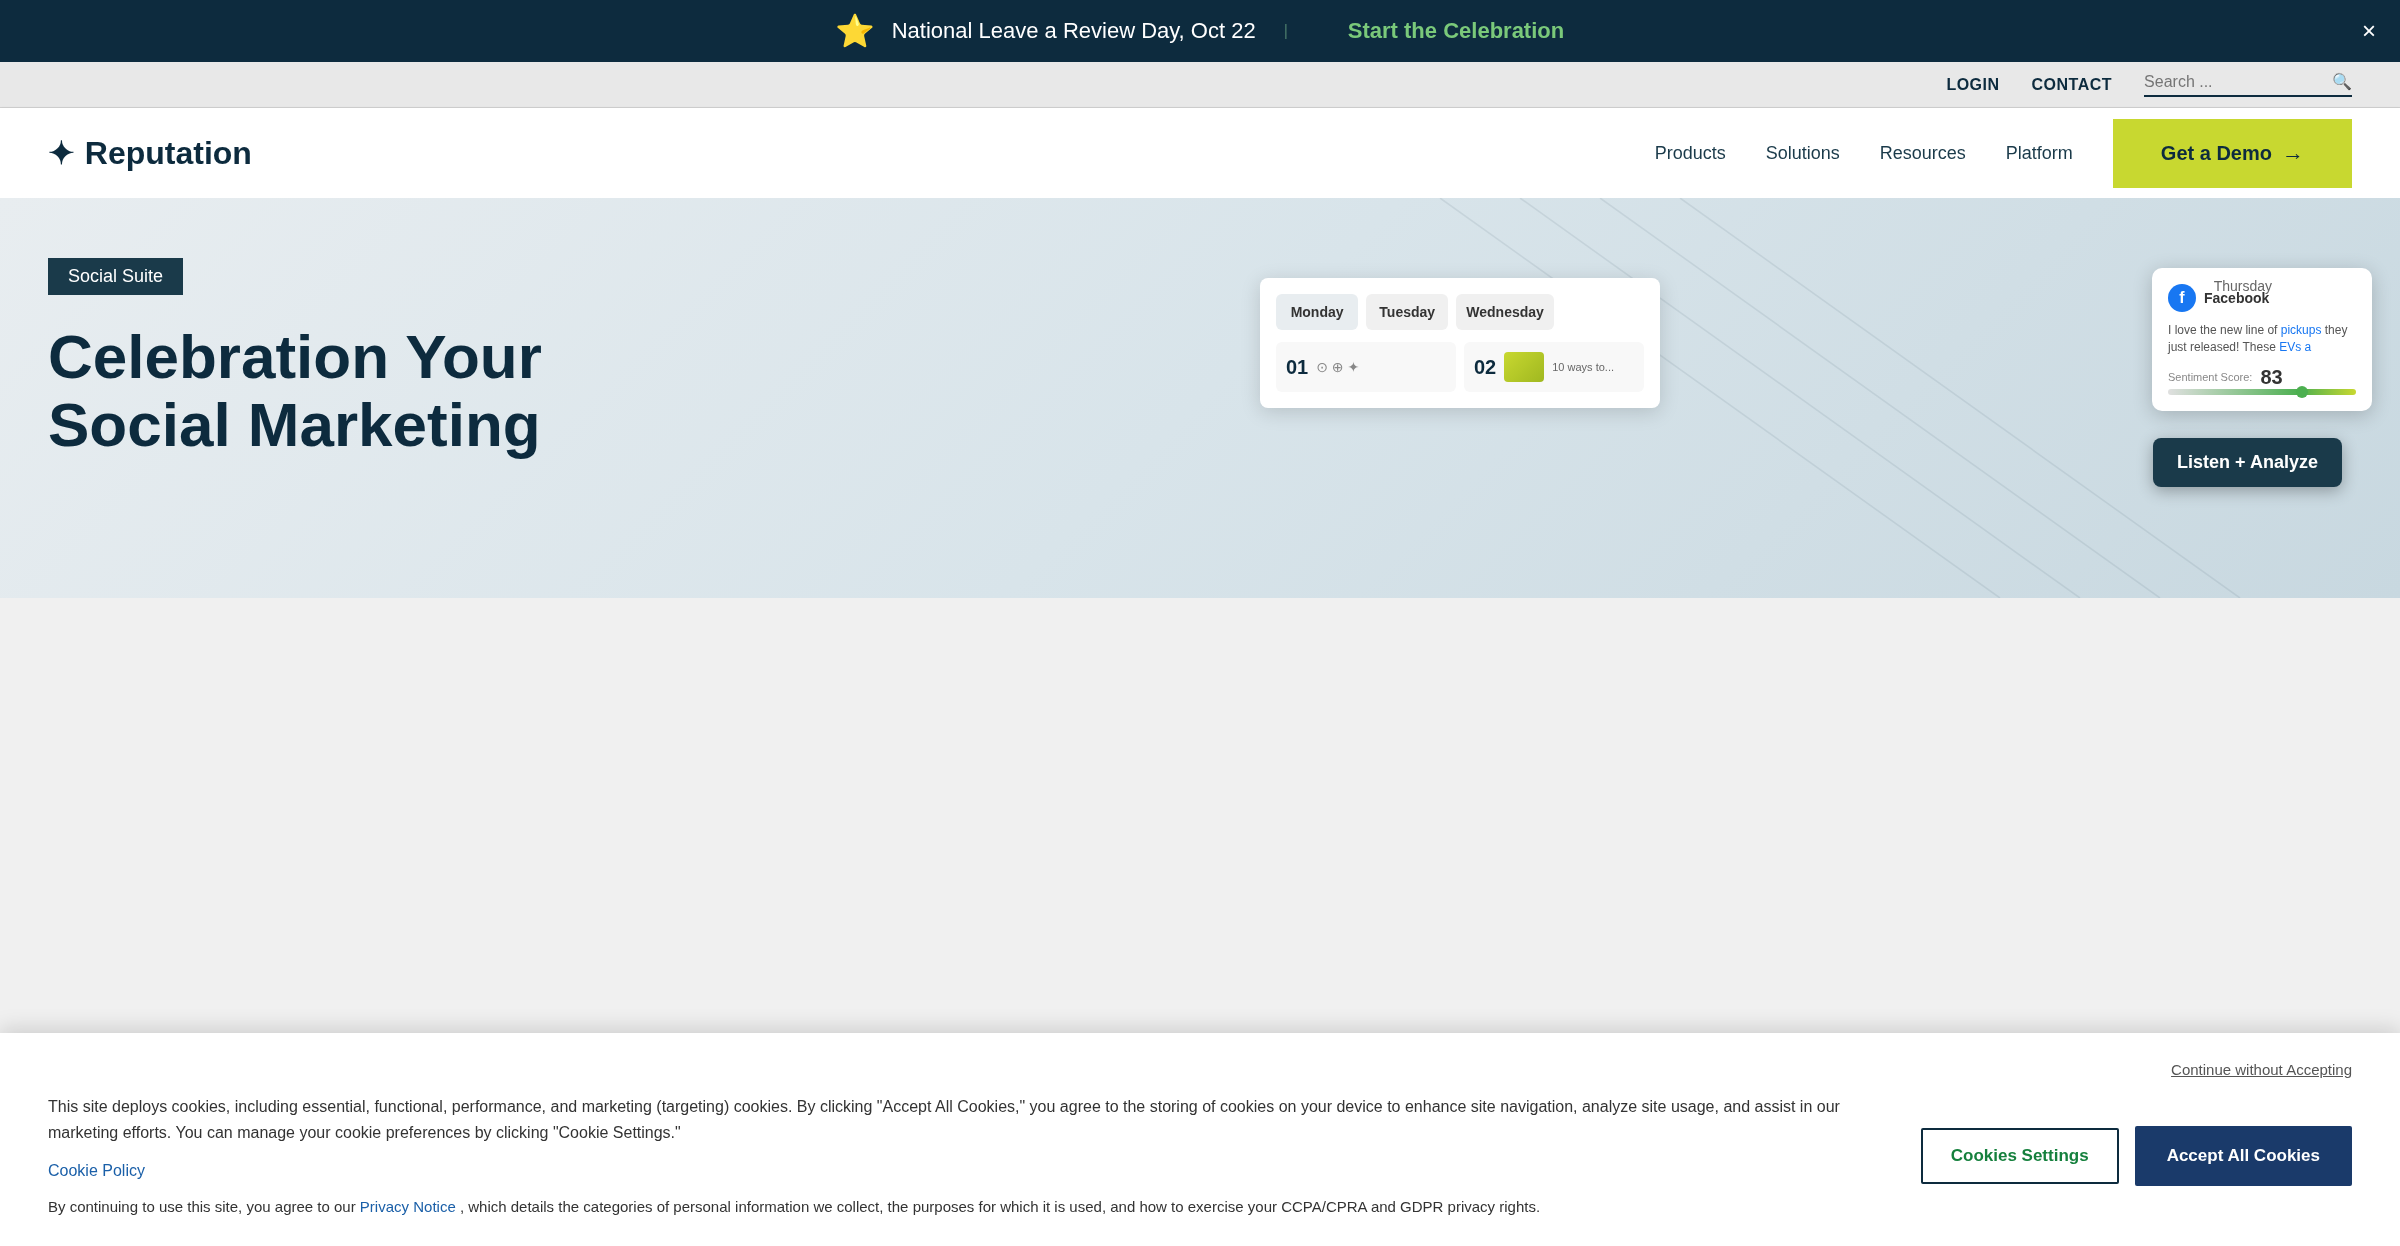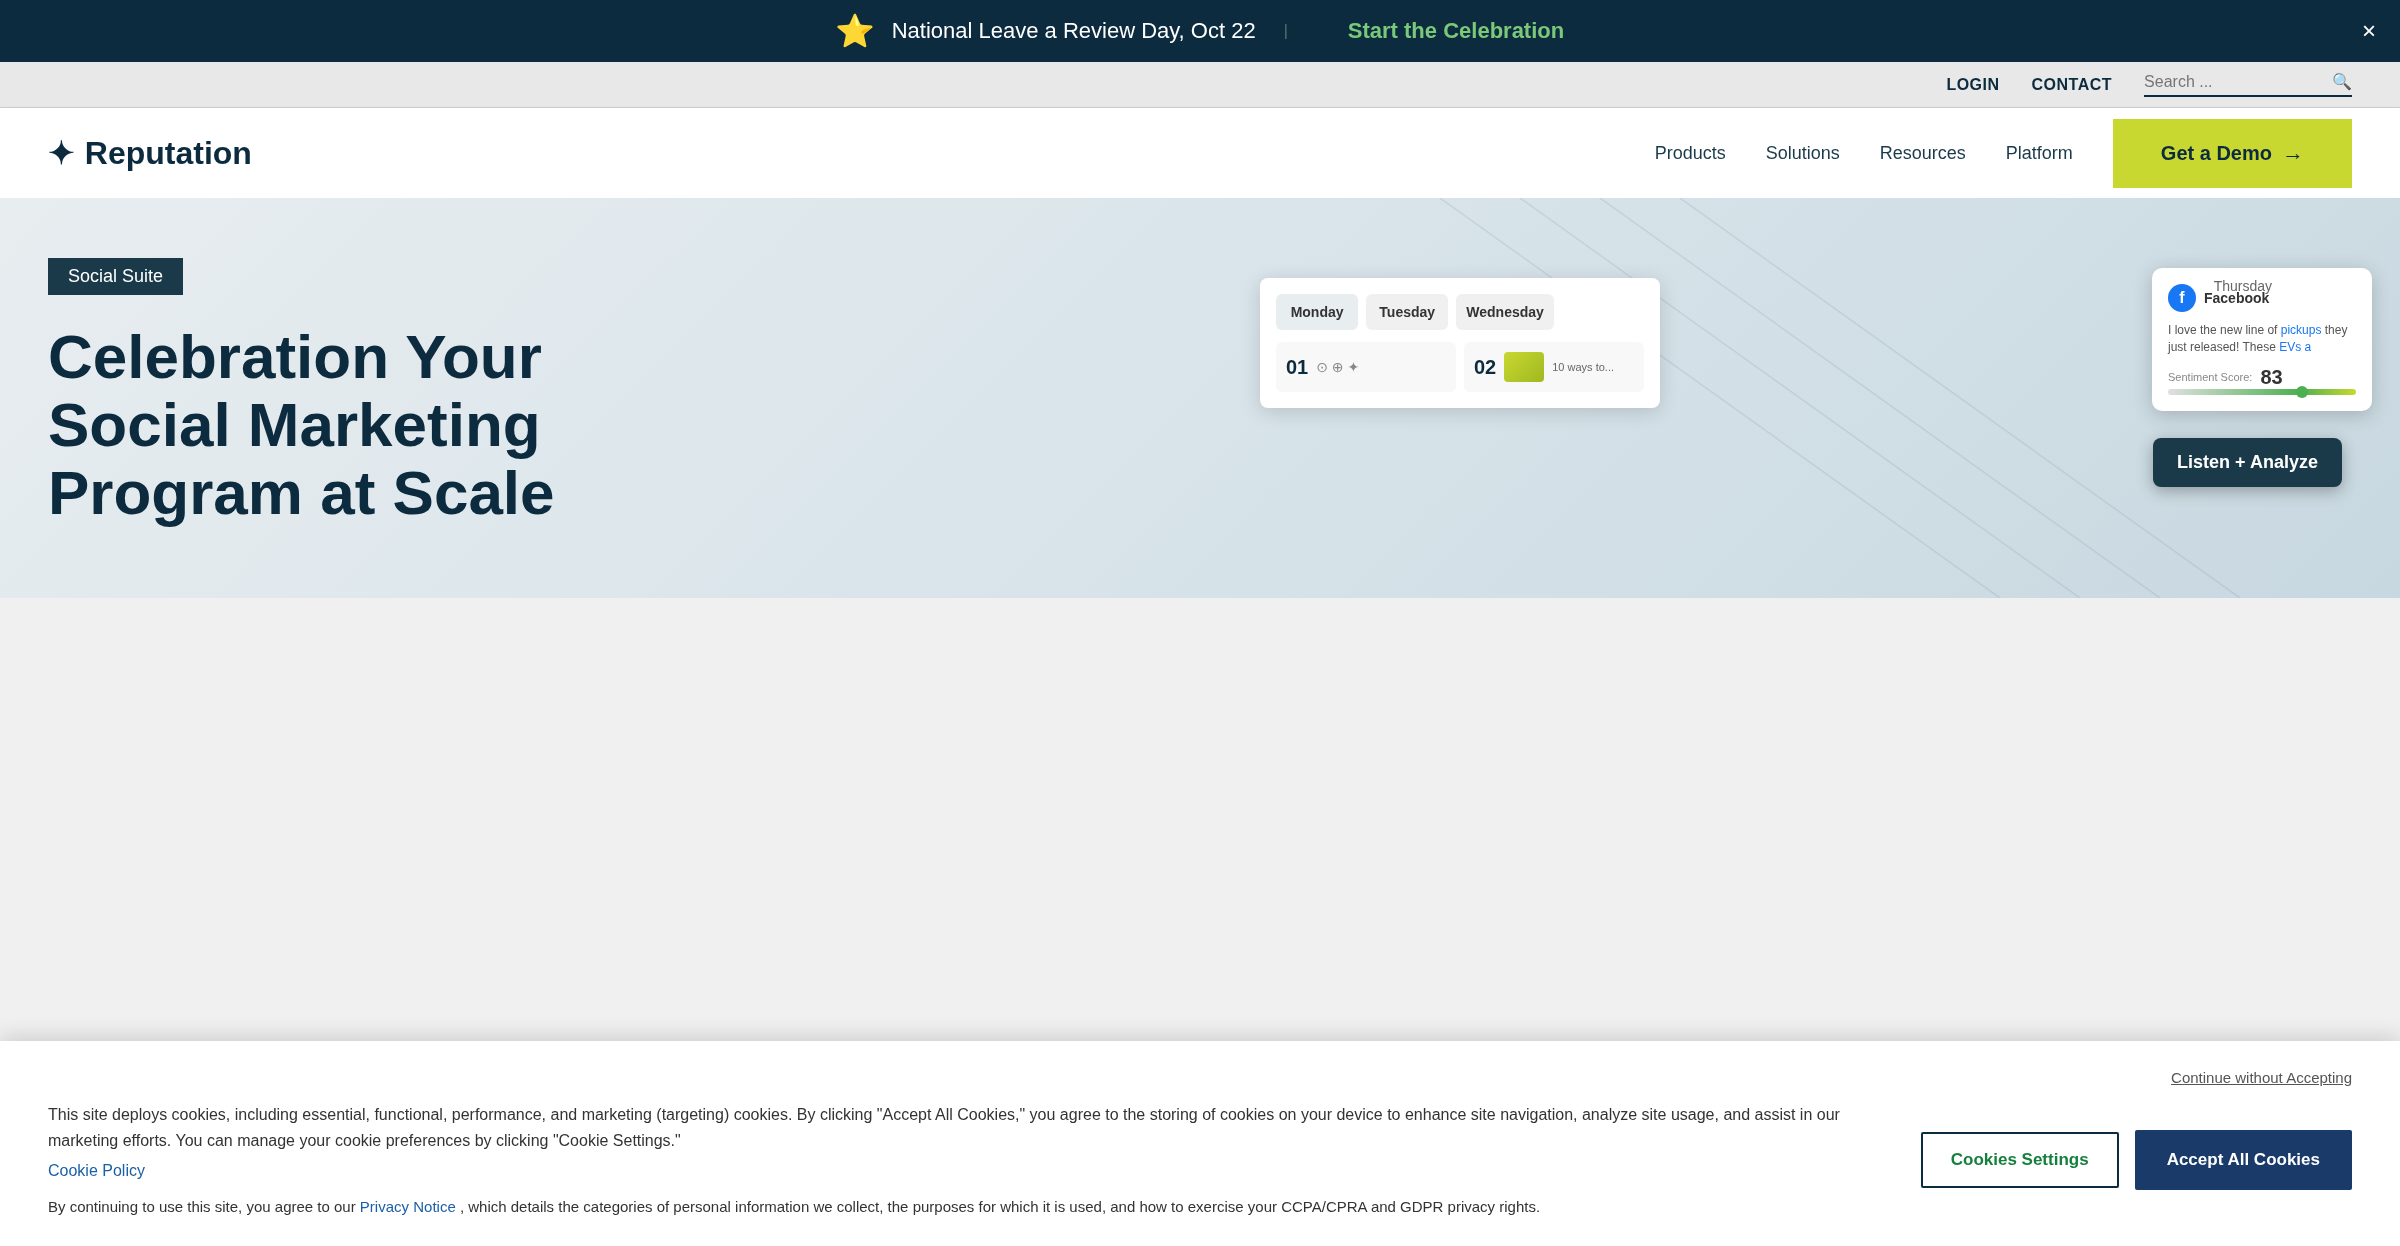--- a/index.html
+++ b/index.html
@@ -342,21 +342,21 @@
       align-items: center;
       gap: 40px;
     }
     .cookie-text-block {
       flex: 1;
     }
     .cookie-text {
       font-size: 16px;
       color: #333;
       line-height: 1.6;
-      margin-bottom: 8px;
+      margin-bottom: 16px;
     }
     .cookie-policy-link {
       color: #1a5fa8;
       text-decoration: none;
       font-size: 16px;
     }
     .cookie-bottom-text {
       font-size: 15px;
       color: #333;
       line-height: 1.5;
@@ -452,21 +452,20 @@
     <line x1="200" y1="0" x2="900" y2="500" stroke="#0d2b3e" stroke-width="2"></line>
     <line x1="300" y1="0" x2="1000" y2="500" stroke="#0d2b3e" stroke-width="2"></line>
     <line x1="400" y1="0" x2="1100" y2="500" stroke="#0d2b3e" stroke-width="2"></line>
   </svg>
 
   <div class="hero-content">
     <div class="social-suite-badge">Social Suite</div>
     <h1 class="hero-title">
       <span>Celebration Your</span><br>
       <span>Social Marketing</span><br>
-      <span>Program at Scale</span>
     </h1>
   </div>
 
   <div class="hero-right">
 
     <div class="mockup-calendar">
       <div class="cal-header">
         <div class="cal-day active">Monday</div>
         <div class="cal-day">Tuesday</div>
         <div class="cal-day">Wednesday</div>

